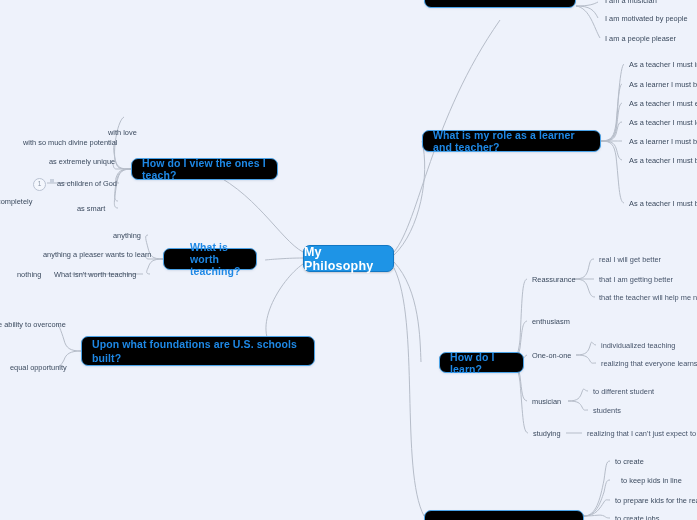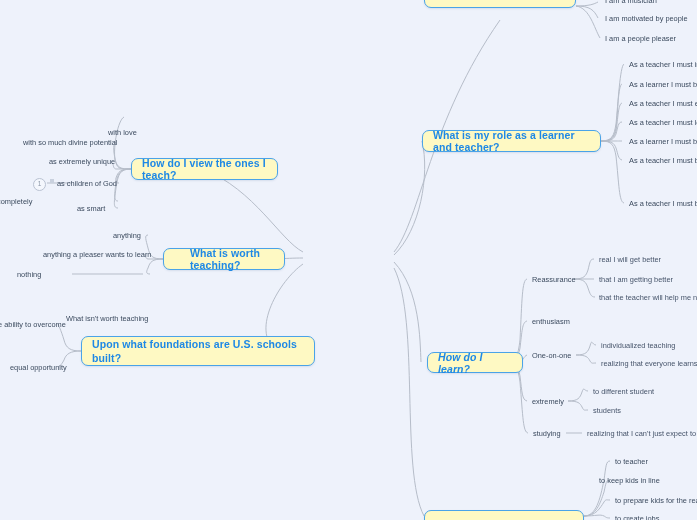--- a/index.html
+++ b/index.html
@@ -14,21 +14,21 @@
   
   .node{position:absolute;box-sizing:border-box;}
 
   .root{
     background:#1e94e6;border:1px solid #1177c4;border-radius:7px;
     color:#fff;font-weight:bold;font-size:12.5px;letter-spacing:.2px;
     display:flex;align-items:center;justify-content:center;
     box-shadow:0 1px 2px rgba(0,0,0,.18);
   }
   .main{
-    background:#fef9c3;border:1.6px solid #4aa3e8;border-radius:7px;
+    background:#000000;border:1.6px solid #4aa3e8;border-radius:7px;
     color:#1e88e5;font-weight:bold;font-size:10.5px;letter-spacing:.1px;
     display:flex;align-items:center;padding:0 10px;
     box-shadow:0 1px 2px rgba(60,90,140,.13);
   }
   .main.two-line{line-height:1.35;}
 
   .leaf{
     color:#3b4a5e;font-size:7.4px;white-space:nowrap;
     display:flex;align-items:center;
     padding:2px 4px 2px 5px;
@@ -104,37 +104,38 @@
 
       <path d="M566,433 L582,433"></path>
 
       <path d="M584,516 C596,516 600,500 604,480 C606,466 606,461 610,461"></path>
       <path d="M584,516 C596,516 600,504 604,492 C606,483 606,480 610,480"></path>
       <path d="M584,516 C596,516 600,508 604,502 C606,499 606,500 610,500"></path>
       <path d="M584,516 C596,516 600,514 604,516 C606,517 606,518 610,518"></path>
     </g>
   </svg>
 
+  <div class="node root" style="left:303px;top:245px;width:91px;height:27px;">My Philosophy</div>
 
   <div class="node main" style="left:131px;top:158px;width:147px;height:22px;">How do I view the ones I teach?</div>
 
   <div class="node leaf" style="left:72px;top:126px;margin-left:31px;">with love</div>
   <div class="node leaf" style="left:18px;top:136px;">with so much divine potential</div>
   <div class="node leaf" style="left:44px;top:155px;">as extremely unique</div>
   <div class="node leaf" style="left:52px;top:177px;">as children of God</div>
   <div class="badge" style="left:33px;top:178px;">1</div>
   <div class="stub" style="left:50px;top:179px;"></div>
   <div class="node leaf" style="left:-8px;top:195px;">completely</div>
   <div class="node leaf" style="left:72px;top:202px;">as smart</div>
 
-  <div class="node main" style="left:163px;top:248px;width:122px;height:22px;padding-left:26px;">What is worth teaching?</div>
+  <div class="node main" style="left:163px;top:248px;width:94px;height:22px;padding-left:26px;">What is worth teaching?</div>
 
   <div class="node leaf" style="left:108px;top:229px;">anything</div>
   <div class="node leaf" style="left:38px;top:248px;">anything a pleaser wants to learn</div>
-  <div class="node leaf" style="left:61px;top:268px;margin-top:44px;">What isn't worth teaching</div>
+  <div class="node leaf" style="left:49px;top:268px;">What isn't worth teaching</div>
   <div class="node leaf" style="left:12px;top:268px;">nothing</div>
 
   <div class="node main two-line" style="left:81px;top:336px;width:234px;height:30px;">Upon what foundations are U.S. schools built?</div>
 
   <div class="node leaf" style="left:-7px;top:318px;">e ability to overcome</div>
   <div class="node leaf" style="left:5px;top:361px;">equal opportunity</div>
 
   <div class="node main" style="left:424px;top:-14px;width:152px;height:22px;"></div>
 
   <div class="node leaf" style="left:600px;top:-6px;">I am a musician</div>
@@ -144,40 +145,40 @@
   <div class="node main" style="left:422px;top:130px;width:179px;height:22px;">What is my role as a learner and teacher?</div>
 
   <div class="node leaf" style="left:624px;top:58px;">As a teacher I must insp</div>
   <div class="node leaf" style="left:624px;top:78px;">As a learner I must be a</div>
   <div class="node leaf" style="left:624px;top:97px;">As a teacher I must expe</div>
   <div class="node leaf" style="left:624px;top:116px;">As a teacher I must love</div>
   <div class="node leaf" style="left:624px;top:135px;">As a learner I must be p</div>
   <div class="node leaf" style="left:624px;top:154px;">As a teacher I must be p</div>
   <div class="node leaf" style="left:624px;top:197px;">As a teacher I must be a</div>
 
-  <div class="node main" style="left:427px;top:352px;width:96px;height:21px;font-style:italic;">How do I learn?</div>
+  <div class="node main" style="left:439px;top:352px;width:85px;height:21px;">How do I learn?</div>
 
   <div class="node leaf" style="left:527px;top:273px;text-align:right;">Reassurance</div>
   <div class="node leaf sub" style="left:594px;top:253px;">real I will get better</div>
   <div class="node leaf sub" style="left:594px;top:273px;">that I am getting better</div>
   <div class="node leaf sub" style="left:594px;top:291px;">that the teacher will help me no matt</div>
 
   <div class="node leaf" style="left:527px;top:315px;">enthusiasm</div>
 
   <div class="node leaf" style="left:527px;top:349px;">One-on-one</div>
   <div class="node leaf sub" style="left:596px;top:339px;">individualized teaching</div>
   <div class="node leaf sub" style="left:596px;top:357px;">realizing that everyone learns differen</div>
 
-  <div class="node leaf" style="left:527px;top:395px;">extremely</div>
+  <div class="node leaf" style="left:527px;top:395px;">musician</div>
   <div class="node leaf sub" style="left:588px;top:385px;">to different student</div>
   <div class="node leaf sub" style="left:588px;top:404px;">students</div>
 
   <div class="node leaf" style="left:528px;top:427px;">studying</div>
   <div class="node leaf sub" style="left:582px;top:427px;">realizing that I can't just expect to know</div>
 
   <div class="node main" style="left:424px;top:510px;width:160px;height:22px;"></div>
 
-  <div class="node leaf" style="left:610px;top:455px;">to teacher</div>
-  <div class="node leaf" style="left:594px;top:474px;">to keep kids in line</div>
+  <div class="node leaf" style="left:610px;top:455px;">to create</div>
+  <div class="node leaf" style="left:616px;top:474px;">to keep kids in line</div>
   <div class="node leaf" style="left:610px;top:494px;">to prepare kids for the real wor</div>
   <div class="node leaf" style="left:610px;top:512px;">to create jobs</div>
 
 </div>
 
 </body></html>

